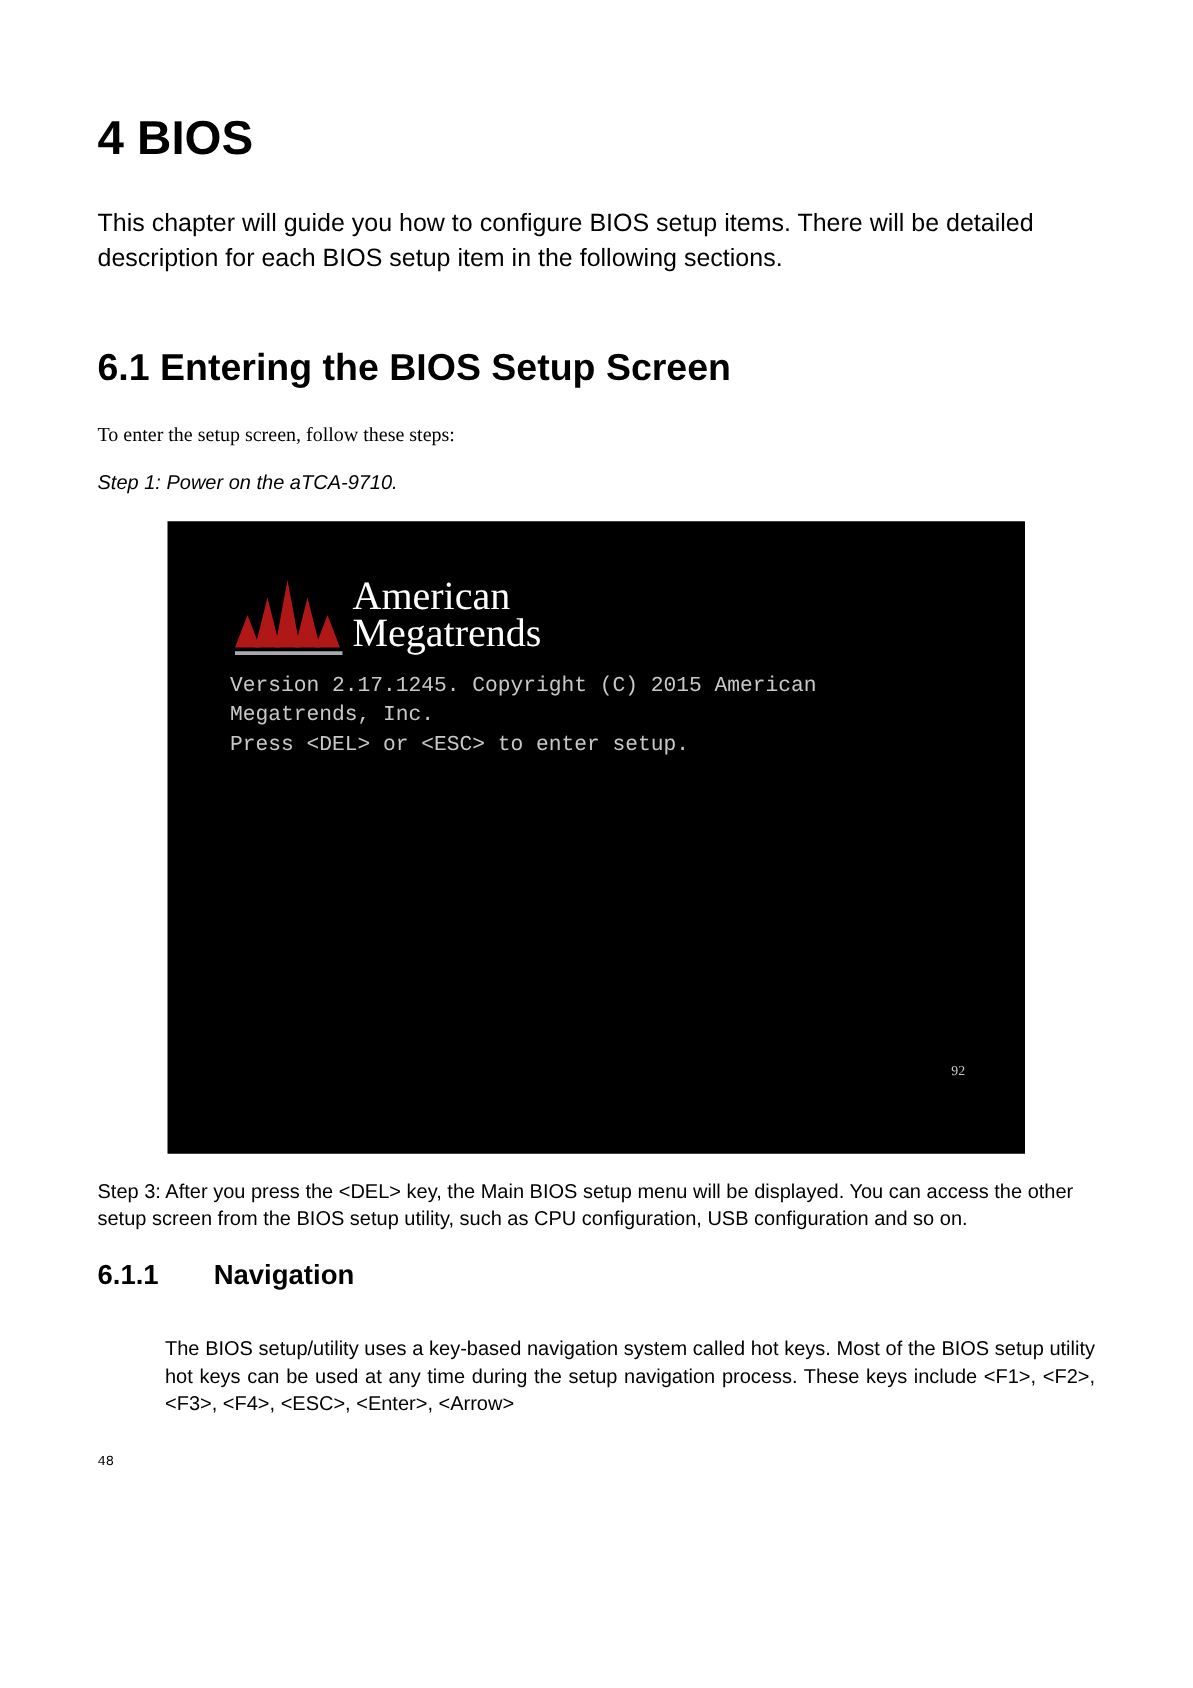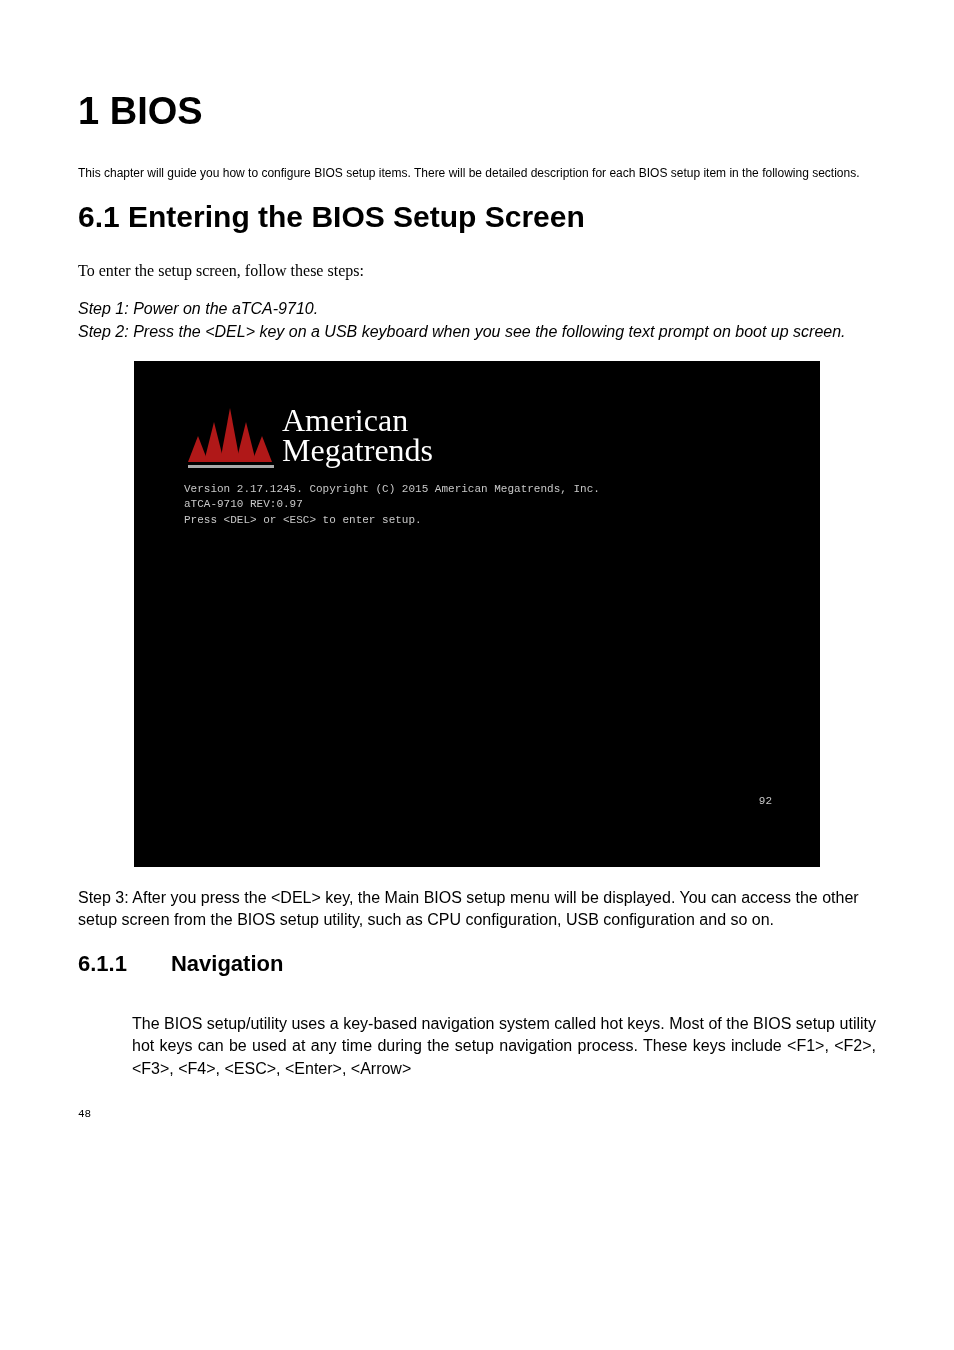--- a/index.html
+++ b/index.html
@@ -14,23 +14,23 @@
     height: 1350px;
     padding: 90px 78px 40px 78px;
     color: #000000;
   }
   .chapter-title {
     font-size: 38px;
     font-weight: bold;
     margin-bottom: 32px;
   }
   .intro-text {
-    font-size: 12px;
+    font-size: 20px;
     line-height: 1.4;
-    margin-bottom: 18px;
+    margin-bottom: 57px;
   }
   .section-title {
     font-size: 30px;
     font-weight: bold;
     margin-bottom: 26px;
   }
   .body-text {
     font-size: 16px;
     line-height: 1.4;
     margin-bottom: 16px;
@@ -85,29 +85,29 @@
   }
   .logo-text {
     color: #ffffff;
     font-family: "Times New Roman", serif;
     font-size: 32px;
     line-height: 0.95;
     margin-bottom: 2px;
   }
   .bios-terminal {
     font-family: "Courier New", monospace;
-    font-size: 11px;
+    font-size: 17px;
     color: #c8c8c8;
     line-height: 1.4;
   }
   .bios-number {
     position: absolute;
     bottom: 60px;
     right: 48px;
-    font-family: Liberation Mono, monospace;
+    font-family: Liberation Serif, serif;
     font-size: 11px;
     color: #c8c8c8;
   }
   .step3-text {
     font-size: 16px;
     line-height: 1.4;
     margin-bottom: 19px;
   }
   .subsection-title {
     font-size: 22px;
@@ -126,51 +126,49 @@
   }
   .page-number {
     font-size: 11px;
     margin-top: 28px;
     font-family: Liberation Mono, monospace;
   }
 </style>
 </head>
 <body>
 
-<h1 class="chapter-title">1 BIOS</h1>
+<h1 class="chapter-title">4 BIOS</h1>
 
 <p class="intro-text">This chapter will guide you how to configure BIOS setup items. There will be detailed description for each BIOS setup item in the following sections.</p>
 
 <h2 class="section-title">6.1 Entering the BIOS Setup Screen</h2>
 
 <p class="body-text">To enter the setup screen, follow these steps:</p>
 
 <div class="steps-block">
   <p class="step-text">Step 1: Power on the aTCA-9710.</p>
-  <p class="step-text">Step 2: Press the &lt;DEL&gt; key on a USB keyboard when you see the following text prompt on boot up screen.</p>
 </div>
 
 <div class="bios-image">
   <div class="logo-block">
     <div class="triangles">
       <div class="tri tri1"></div>
       <div class="tri tri2"></div>
       <div class="tri tri3"></div>
       <div class="tri tri4"></div>
       <div class="tri tri5"></div>
       <div class="underline-bar"></div>
     </div>
     <div class="logo-text">
       <div>American</div>
       <div>Megatrends</div>
     </div>
   </div>
   <div class="bios-terminal">
     <div>Version 2.17.1245. Copyright (C) 2015 American Megatrends, Inc.</div>
-    <div>aTCA-9710 REV:0.97</div>
     <div>Press &lt;DEL&gt; or &lt;ESC&gt; to enter setup.</div>
   </div>
   <div class="bios-number">92</div>
 </div>
 
 <p class="step3-text">Step 3: After you press the &lt;DEL&gt; key, the Main BIOS setup menu will be displayed. You can access the other setup screen from the BIOS setup utility, such as CPU configuration, USB configuration and so on.</p>
 
 <h3 class="subsection-title">
   <span class="subsection-num">6.1.1</span><span>Navigation</span>
 </h3>

